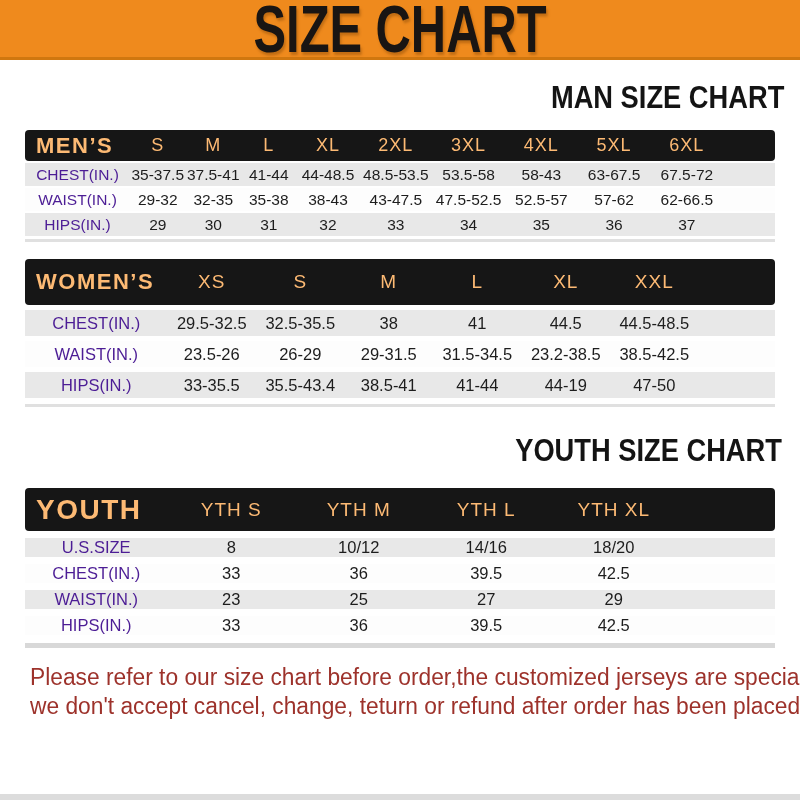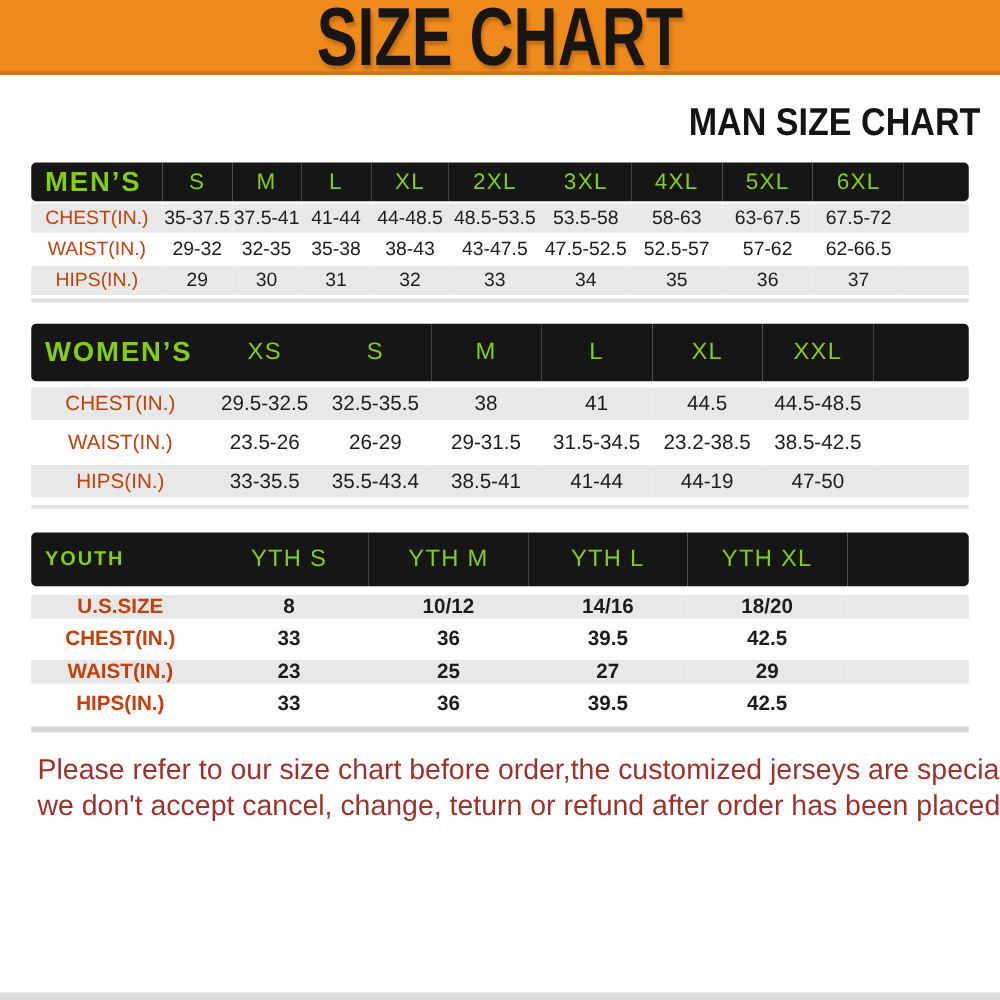--- a/index.html
+++ b/index.html
@@ -50,21 +50,21 @@
 
   
   table {
     width: 750px;
     margin: 12px auto 0 auto;
     border-collapse: separate;
     table-layout: fixed;
   }
   th {
     background: #161616;
-    color: #84cc16;
+    color: #fdba74;
     font-weight: normal;
     text-align: center;
     letter-spacing: 1px;
     white-space: nowrap;
   }
   th.corner {
     text-align: left;
     padding-left: 11px;
     font-weight: bold;
     letter-spacing: 1.5px;
@@ -73,21 +73,21 @@
   }
   th.spacer-cell { border-radius: 0 4px 4px 0; }
   th:last-child { border-radius: 0 4px 4px 0; }
   td {
     text-align: center;
     color: #1d1d1d;
     white-space: nowrap;
   }
   tbody tr:nth-child(odd) td  { background: #e8e8e8; }
   tbody tr:nth-child(even) td { background: #fdfdfd; }
-  td.rowlabel { color: #c2410c; }
+  td.rowlabel { color: #4c1d95; }
 
   
   .men-table { border-spacing: 0 2px; }
   .men-table th { height: 31px; font-size: 18px; }
   .men-table th.corner { font-size: 22px; }
   .men-table td { height: 23px; font-size: 15.5px; }
   .men-table col.c-corner { width: 14%; }
   .men-table col.c-0, .men-table col.c-1, .men-table col.c-2 { width: 7.4%; }
   .men-table col.c-3 { width: 8.4%; }
   .men-table col.c-4, .men-table col.c-5, .men-table col.c-6,
@@ -100,22 +100,22 @@
   .women-table th.corner { font-size: 22px; }
   .women-table td { height: 26px; font-size: 16.5px; }
   .women-table col.c-corner { width: 19%; }
   .women-table col.c-0, .women-table col.c-1, .women-table col.c-2,
   .women-table col.c-3, .women-table col.c-4, .women-table col.c-5 { width: 11.8%; }
   .women-table col.c-spacer { width: auto; }
 
   
   .youth-table { border-spacing: 0 7px; }
   .youth-table th { height: 43px; font-size: 19px; }
-  .youth-table th.corner { font-size: 16px; }
-  .youth-table td { height: 16px; font-size: 16.5px; font-weight: bold; }
+  .youth-table th.corner { font-size: 28px; }
+  .youth-table td { height: 16px; font-size: 16.5px; }
   .youth-table col.c-corner { width: 19%; }
   .youth-table col.c-0, .youth-table col.c-1,
   .youth-table col.c-2, .youth-table col.c-3 { width: 17%; }
   .youth-table col.c-spacer { width: auto; }
 
   .table-strip {
     width: 750px;
     height: 3px;
     background: #e0e0e0;
     margin: 1px auto 0 auto;
@@ -185,21 +185,21 @@
       </thead>
       <tbody>
         <tr>
           <td class="rowlabel">CHEST(IN.)</td>
           <td>35-37.5</td>
           <td>37.5-41</td>
           <td>41-44</td>
           <td>44-48.5</td>
           <td>48.5-53.5</td>
           <td>53.5-58</td>
-          <td>58-63</td>
+          <td>58-43</td>
           <td>63-67.5</td>
           <td>67.5-72</td>
           <td></td>
         </tr>
         <tr>
           <td class="rowlabel">WAIST(IN.)</td>
           <td>29-32</td>
           <td>32-35</td>
           <td>35-38</td>
           <td>38-43</td>
@@ -282,20 +282,23 @@
           <td>44-19</td>
           <td>47-50</td>
           <td></td>
         </tr>
       </tbody>
     </table>
   <div class="table-strip"></div>
 </section>
 
 <section>
+  <div class="section-title mt-youth">
+    <span class="t">YOUTH SIZE CHART</span>
+  </div>
   <table class="youth-table">
       <colgroup>
         <col class="c-corner">
         <col class="c-0">
         <col class="c-1">
         <col class="c-2">
         <col class="c-3">
         <col class="c-spacer">
       </colgroup>
       <thead>

